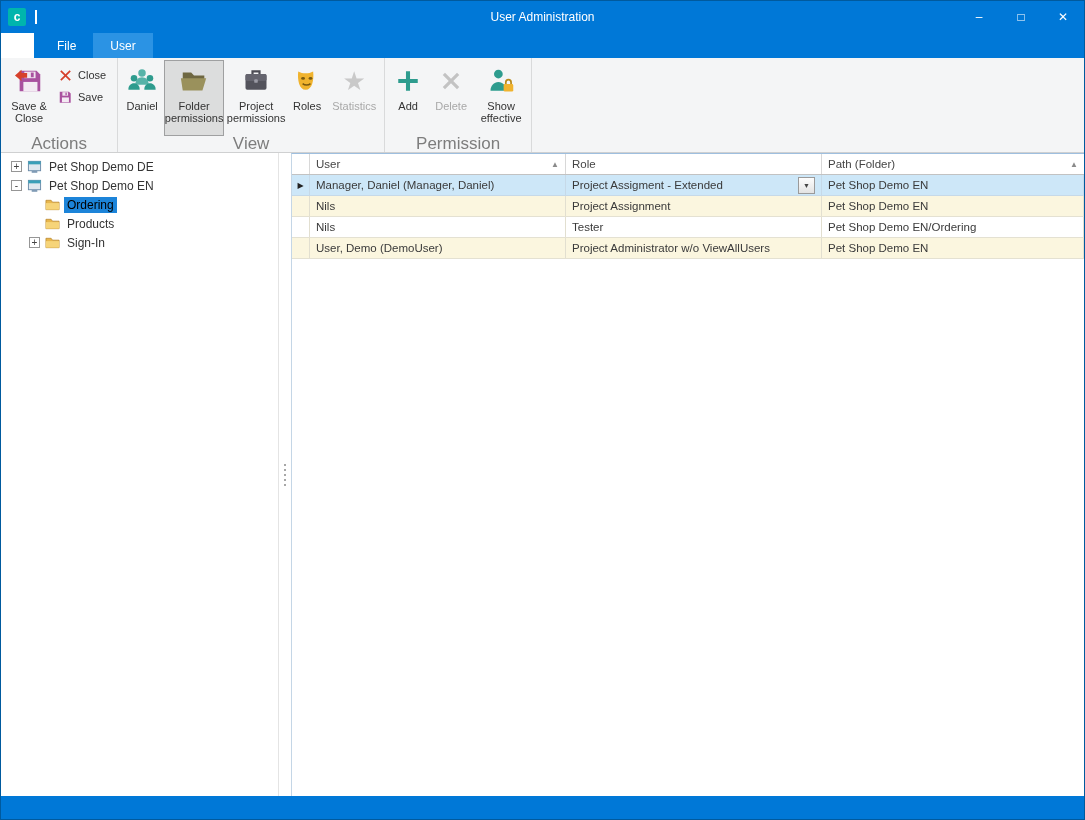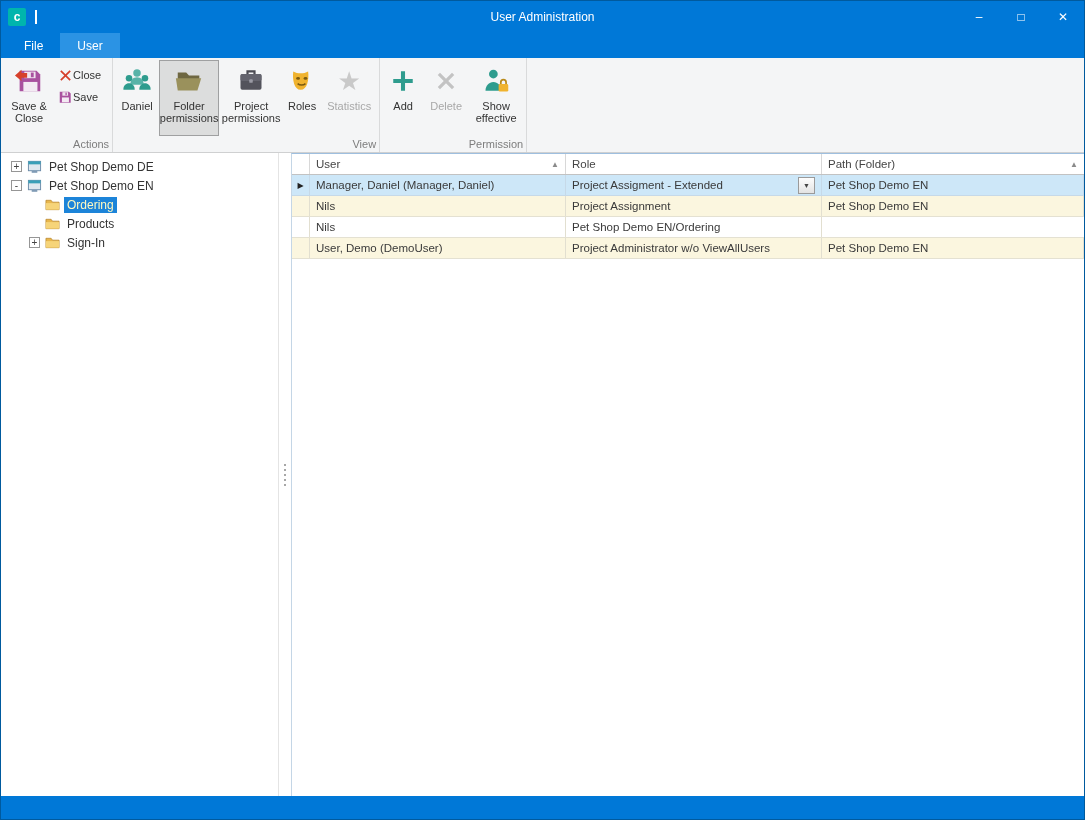--- a/index.html
+++ b/index.html
@@ -10,48 +10,48 @@
 
   
   .titlebar { flex: 0 0 32px; background: #0078d7; color: #fff; display: flex; align-items: center; position: relative; }
   .app-icon { width: 18px; height: 18px; margin-left: 7px; background: #00b5ad; color: #fff; font-size: 12px; font-weight: bold; display: flex; align-items: center; justify-content: center; border-radius: 2px; }
   .cursor-bar { width: 2px; height: 14px; background: #fff; margin-left: 9px; }
   .title { position: absolute; left: 0; right: 0; text-align: center; font-size: 12px; pointer-events: none; }
   .win-controls { margin-left: auto; display: flex; height: 100%; position: relative; z-index: 2; }
   .win-btn { width: 42px; height: 100%; display: flex; align-items: center; justify-content: center; font-size: 12px; color: #fff; }
 
   
-  .tabrow { flex: 0 0 25px; background: #0078d7; display: flex; align-items: stretch; padding-left: 6px; }
+  .tabrow { flex: 0 0 25px; background: #0078d7; display: flex; align-items: stretch; padding-left: 6px; margin-left: 33px; }
   .tab { padding: 0 17px; color: #fff; display: flex; align-items: center; font-size: 12px; }
   .tab.active { background: #2b93e4; }
 
   
   .ribbon { flex: 0 0 95px; background: #f4f5f6; border-bottom: 1px solid #cfd0d1; display: flex; }
   .rgroup { display: flex; flex-direction: column; border-right: 1px solid #d9dadb; padding: 1px 3px 0 3px; }
   .rgroup-buttons { flex: 1; display: flex; align-items: stretch; }
-  .rgroup-label { height: 15px; text-align: right; color: #7d7d7d; font-size: 11px; line-height: 14px; }
+  .rgroup-label { height: 15px; text-align: center; color: #7d7d7d; font-size: 17px; line-height: 14px; }
   .rbtn { display: flex; flex-direction: column; align-items: center; justify-content: flex-start; padding: 4px 3px 0; margin: 1px; border: 1px solid transparent; text-align: center; font-size: 11px; color: #333; line-height: 12px; }
   .rbtn .ricon { width: 32px; height: 32px; display: flex; align-items: center; justify-content: center; margin-bottom: 3px; flex: 0 0 32px; }
   .rbtn.selected { background: #dcdddd; border-color: #9fa0a1; }
   .rbtn.disabled { color: #a8a8a8; }
   .w46 { width: 48px; } .w40 { width: 40px; } .w58 { width: 60px; } .w38 { width: 38px; } .w50 { width: 52px; } .w44 { width: 44px; }
   .small-col { display: flex; flex-direction: column; justify-content: flex-start; padding-top: 5px; }
-  .sbtn { display: flex; align-items: center; padding: 2px 8px 2px 3px; font-size: 11px; height: 22px; }
+  .sbtn { display: flex; align-items: center; gap: 5px; padding: 2px 8px 2px 3px; font-size: 11px; height: 22px; }
   .sbtn .sicon { width: 16px; height: 16px; display: flex; align-items: center; justify-content: center; }
   .star-glyph { font-size: 26px; color: #c9c9c9; line-height: 26px; }
 
   
   .main { flex: 1; display: flex; background: #fff; overflow: hidden; }
   .treepanel { flex: 0 0 278px; width: 278px; border-right: 1px solid #e4e4e4; padding-top: 4px; background: #fff; }
   .titem { height: 19px; display: flex; align-items: center; font-size: 12px; }
   .texp { width: 11px; height: 11px; flex: 0 0 11px; border: 1px solid #969696; background: #fff; display: flex; align-items: center; justify-content: center; font-size: 10px; line-height: 9px; color: #444; margin-right: 4px; }
   .texp.empty { border: none; background: transparent; }
   .ticon { width: 16px; height: 16px; flex: 0 0 16px; margin-right: 4px; display: flex; align-items: center; justify-content: center; }
   .tlabel { padding: 1px 3px; white-space: nowrap; }
-  .tlabel.selected { background: #1c84d9; color: #fef9c3; }
+  .tlabel.selected { background: #1c84d9; color: #000000; }
   .ind0 { padding-left: 10px; } .ind1 { padding-left: 28px; }
 
   .splitter { flex: 0 0 12px; display: flex; align-items: center; justify-content: center; background: #fff; }
   .splitter-dots { display: flex; flex-direction: column; gap: 3px; }
   .splitter-dots i { width: 2px; height: 2px; border-radius: 50%; background: #8a8a8a; }
 
   
   .gridpanel { flex: 1; display: flex; flex-direction: column; border-top: 1px solid #9ebfdf; border-left: 1px solid #c4d6e6; background: #fff; }
   .dheader, .drow { display: grid; grid-template-columns: 18px 256px 256px 1fr; }
   .dheader { height: 21px; background: #fff; border-bottom: 1px solid #c2c2c2; }
@@ -319,20 +319,21 @@
       <div class="drow alt">
         <div class="dcell ind"></div>
         <div class="dcell">Nils</div>
         <div class="dcell">Project Assignment</div>
         <div class="dcell">Pet Shop Demo EN</div>
       </div>
 
       <div class="drow">
         <div class="dcell ind"></div>
         <div class="dcell">Nils</div>
+        <div class="dcell">Tester</div>
         <div class="dcell">Pet Shop Demo EN/Ordering</div>
       </div>
 
       <div class="drow alt">
         <div class="dcell ind"></div>
         <div class="dcell">User, Demo (DemoUser)</div>
         <div class="dcell">Project Administrator w/o ViewAllUsers</div>
         <div class="dcell">Pet Shop Demo EN</div>
       </div>
 

